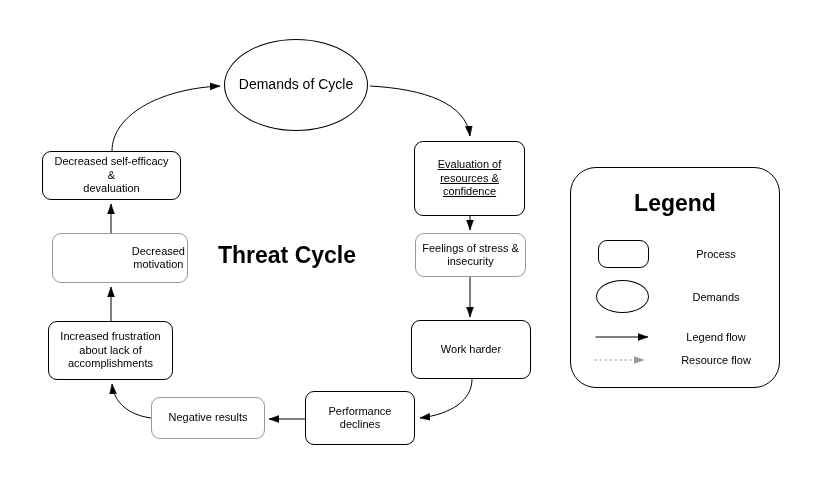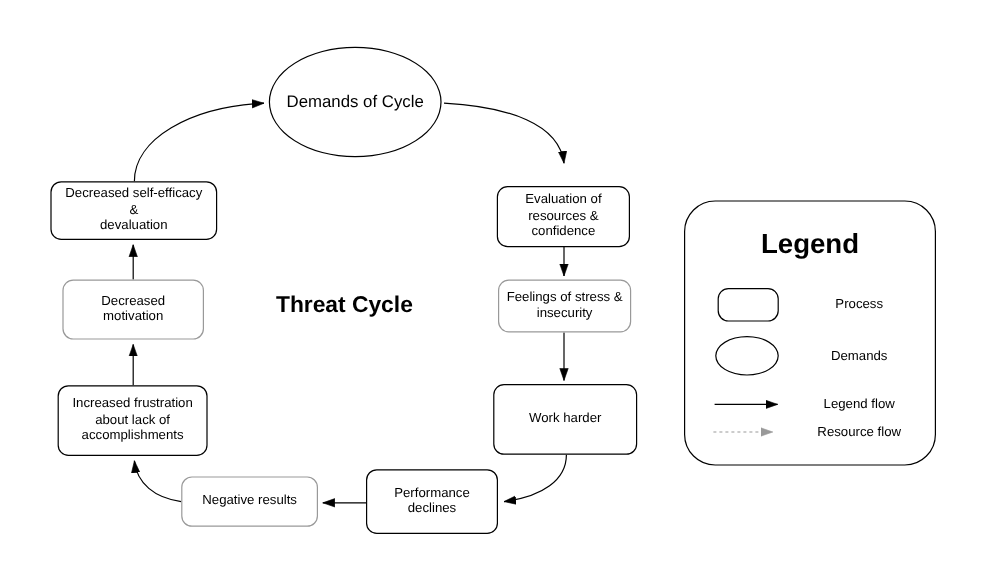--- a/index.html
+++ b/index.html
@@ -30,35 +30,35 @@
     font-size: 11px;
     line-height: 1.22;
     white-space: pre-line;
     box-sizing: border-box;
     padding: 2px;
   }
   .node.gray { border-color: #999999; }
   .node.ellipse { border-radius: 50%; font-size: 14px; }
 
   #n-demands { left: 224px; top: 39px;  width: 144px; height: 92px; }
-  #n-eval    { left: 414px; top: 155px; width: 111px; height: 51px; }
+  #n-eval    { left: 414px; top: 141px; width: 111px; height: 75px; text-decoration: underline; }
   #n-feel    { left: 415px; top: 233px; width: 111px; height: 44px; }
   #n-work    { left: 411px; top: 320px; width: 120px; height: 59px; }
   #n-perf    { left: 305px; top: 391px; width: 110px; height: 54px; }
   #n-neg     { left: 151px; top: 397px; width: 114px; height: 42px; }
   #n-frus    { left: 48px;  top: 321px; width: 125px; height: 59px; }
-  #n-mot     { left: 52px;  top: 233px; width: 118px; height: 50px; }
+  #n-mot     { left: 52px;  top: 233px; width: 136px; height: 50px; justify-content: flex-end; }
   #n-self    { left: 42px;  top: 151px; width: 139px; height: 49px; }
 
   .cycle-title {
     position: absolute;
     left: 187px; top: 242px; width: 200px;
     text-align: center;
     font-weight: bold;
-    font-size: 19px;
+    font-size: 23px;
     line-height: 26px;
   }
 
   .legend {
     position: absolute;
     left: 570px; top: 143px;
     width: 210px; height: 221px;
     border: 1px solid #000000;
     border-radius: 26px;
     box-sizing: border-box;

